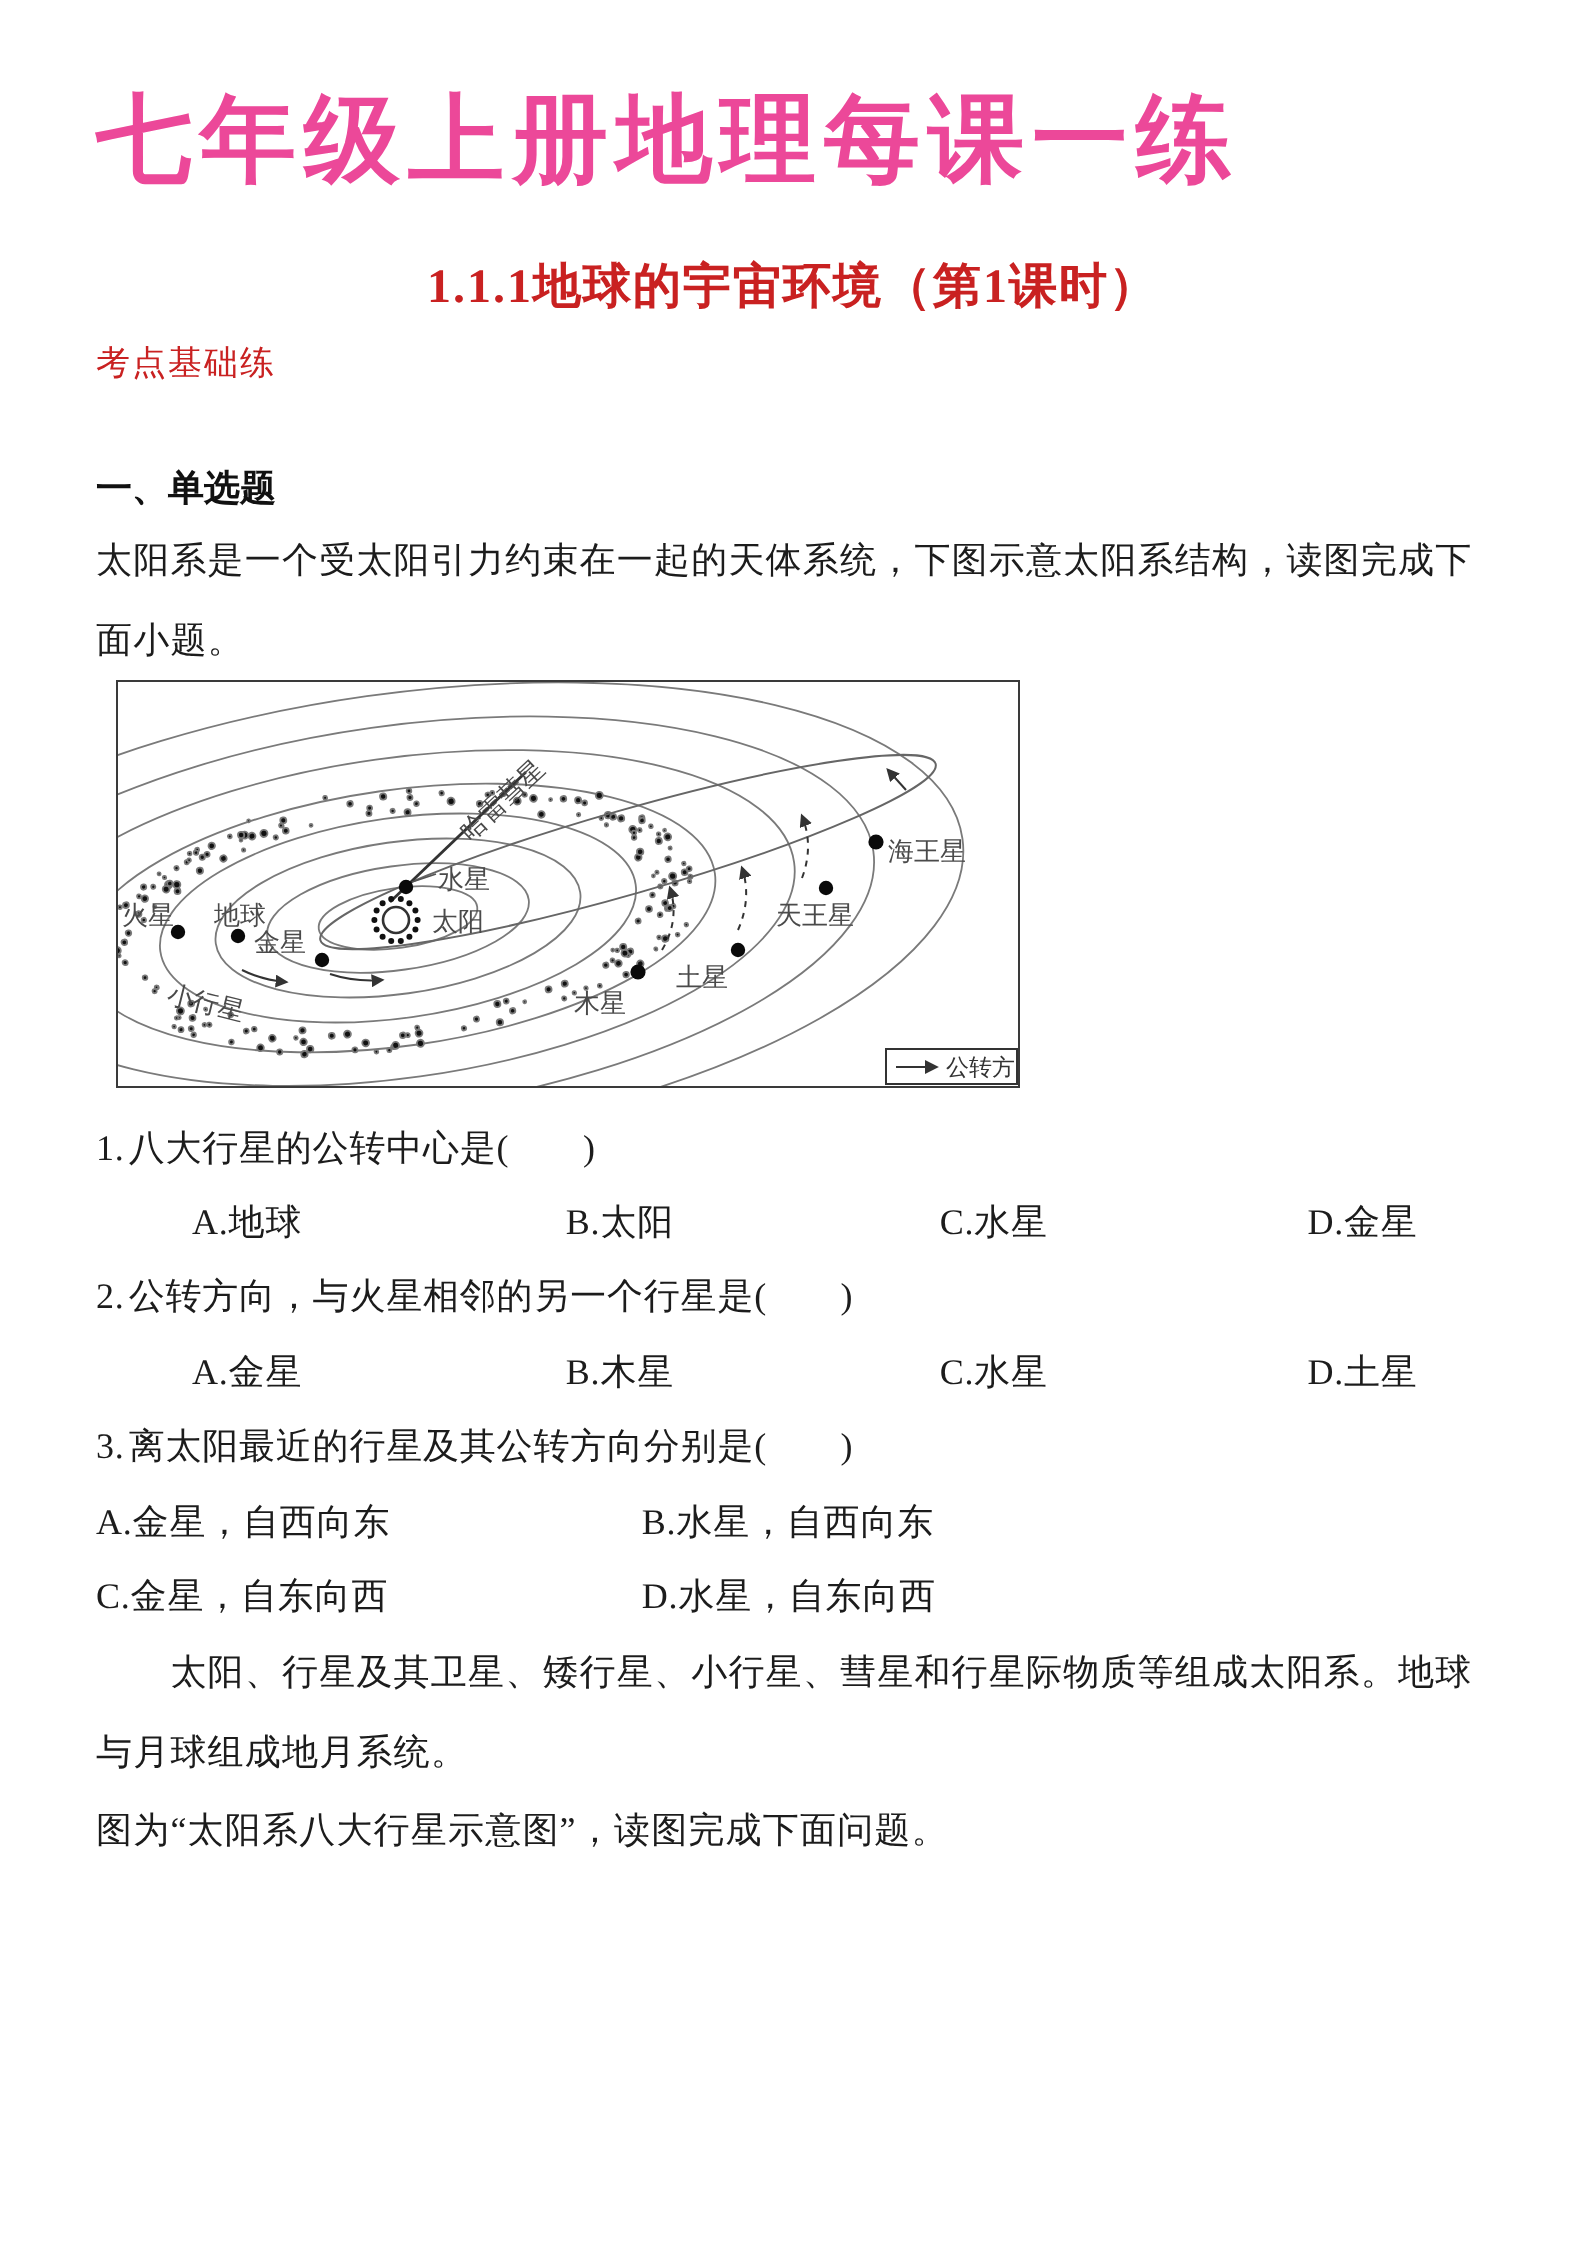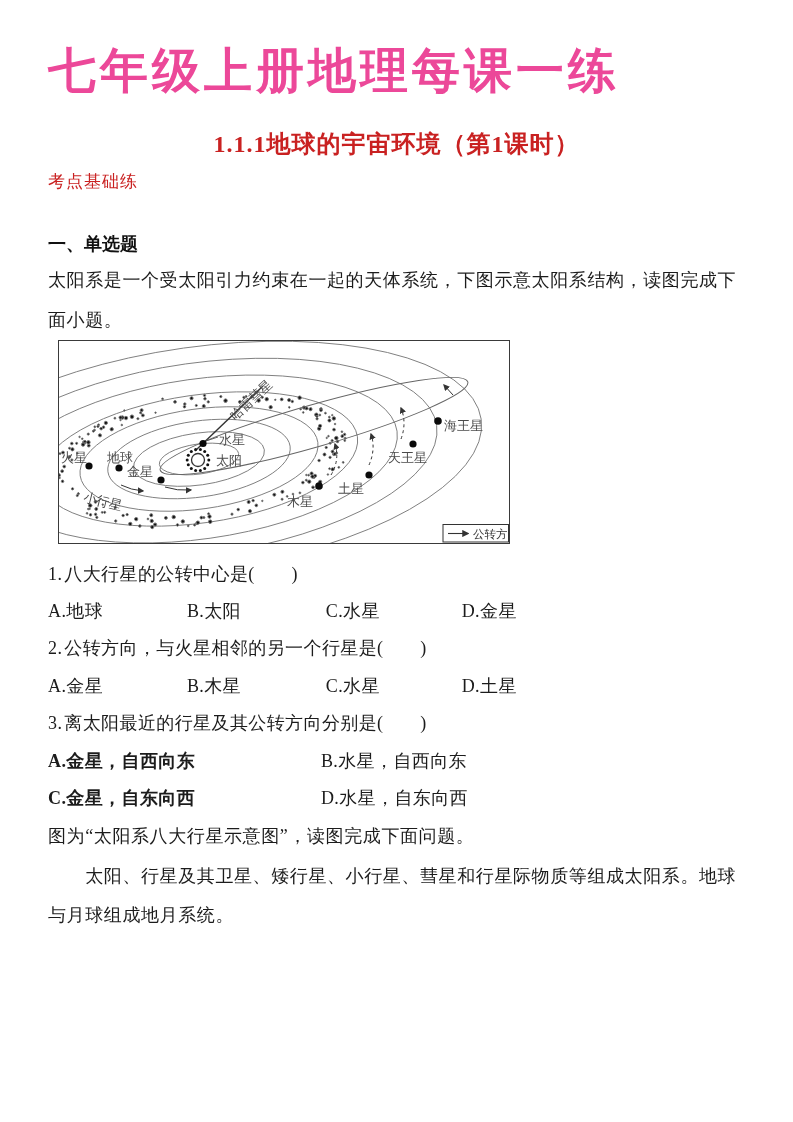--- a/index.html
+++ b/index.html
@@ -32,25 +32,25 @@
   .figure-box{
     margin-top:0;margin-left:10px;width:450px;height:202px;
     border:1.4px solid #3a3a3a;position:relative;background:#fff;box-sizing:content-box;
   }
   .figure-box svg{display:block;}
   .fig-label{font-family:"Liberation Sans",sans-serif;font-size:13px;fill:#4a4a4a;}
   .legend-text{font-family:"Liberation Sans",sans-serif;font-size:11.5px;fill:#333;}
   .qa{margin-top:12px;font-size:18px;}
   .qline{line-height:37.4px;white-space:nowrap;letter-spacing:0.4px;}
   .qnum{margin-right:2px;}
-  .opt4 span{display:inline-block;}
+  .opt4 span{display:inline-block;margin-left:48px;}
   .opt4 .c1{width:134px;}
   .opt4 .c2{width:134px;}
   .opt4 .c3{width:131px;}
-  .opt2 .w2{display:inline-block;width:268px;font-weight:bold;}
+  .opt2 .w2{display:inline-block;width:268px;}
   .closing{font-size:18px;line-height:39.5px;letter-spacing:0.6px;}
 </style>
 </head>
 <body>
 
 <div class="page">
 
   <div class="doc-title">七年级上册地理每课一练</div>
   <div class="sub-red1">1.1.1地球的宇宙环境（第1课时）</div>
   <div class="sub-red2">考点基础练</div>
@@ -345,17 +345,17 @@
       <span class="w2">A.金星，自西向东</span>
       <span>B.水星，自西向东</span>
     </div>
     <div class="qline opt2">
       <span class="w2">C.金星，自东向西</span>
       <span>D.水星，自东向西</span>
     </div>
   </div>
 
   <div class="closing">
+    <div>　　太阳、行星及其卫星、矮行星、小行星、彗星和行星际物质等组成太阳系。地球与月球组成地月系统。</div>
     <div>图为“太阳系八大行星示意图”，读图完成下面问题。</div>
-    <div>　　太阳、行星及其卫星、矮行星、小行星、彗星和行星际物质等组成太阳系。地球与月球组成地月系统。</div>
   </div>
 
 </div>
 
 </body></html>

